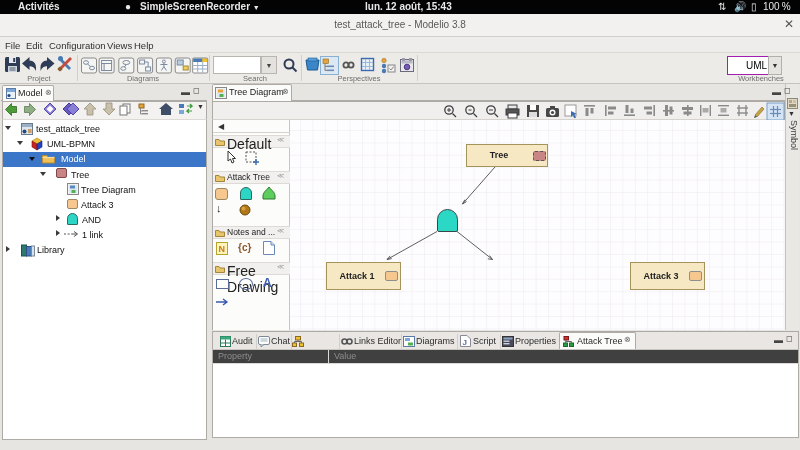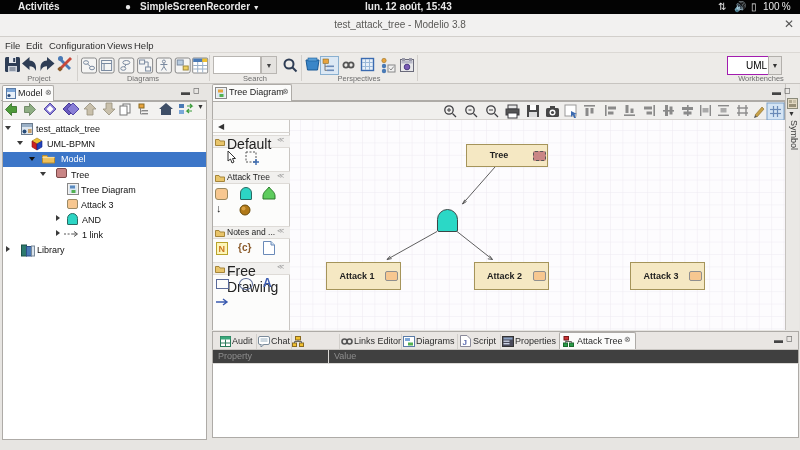--- a/index.html
+++ b/index.html
@@ -548,24 +548,20 @@
       <span style="position:absolute;left:0;top:5px;width:64px;text-align:center;">Tree</span>
       <div class="chip" style="left:66px;top:6px;background:#c98585;border:1px dashed #555;"></div>
     </div>
 
     <div style="position:absolute;left:146.5px;top:89px;width:21px;height:23px;background:#2bd8c6;border:1.4px solid #3c4646;border-radius:10.5px 10.5px 2px 2px;"></div>
 
     <div class="node" style="left:36px;top:141.5px;width:75px;height:28px;">
       <span style="position:absolute;left:0;top:8px;width:60px;text-align:center;">Attack 1</span>
       <div class="chip" style="left:58px;top:8.5px;background:#f7c790;border:1px solid #8f8f8f;"></div>
     </div>
-    <div class="node" style="left:183.5px;top:141.5px;width:75px;height:28px;">
-      <span style="position:absolute;left:0;top:8px;width:60px;text-align:center;">Attack 2</span>
-      <div class="chip" style="left:58px;top:8.5px;background:#f7c790;border:1px solid #8f8f8f;"></div>
-    </div>
     <div class="node" style="left:340px;top:141.5px;width:75px;height:28px;">
       <span style="position:absolute;left:0;top:8px;width:60px;text-align:center;">Attack 3</span>
       <div class="chip" style="left:58px;top:8.5px;background:#f7c790;border:1px solid #8f8f8f;"></div>
     </div>
   </div>
 </div>
 
 <div class="abs" id="symstrip">
   <svg width="11" height="11" style="position:absolute;left:1px;top:14px;">
     <rect x="0.5" y="0.5" width="10" height="10" fill="#e2d8c2" stroke="#8a8a7a"></rect>

